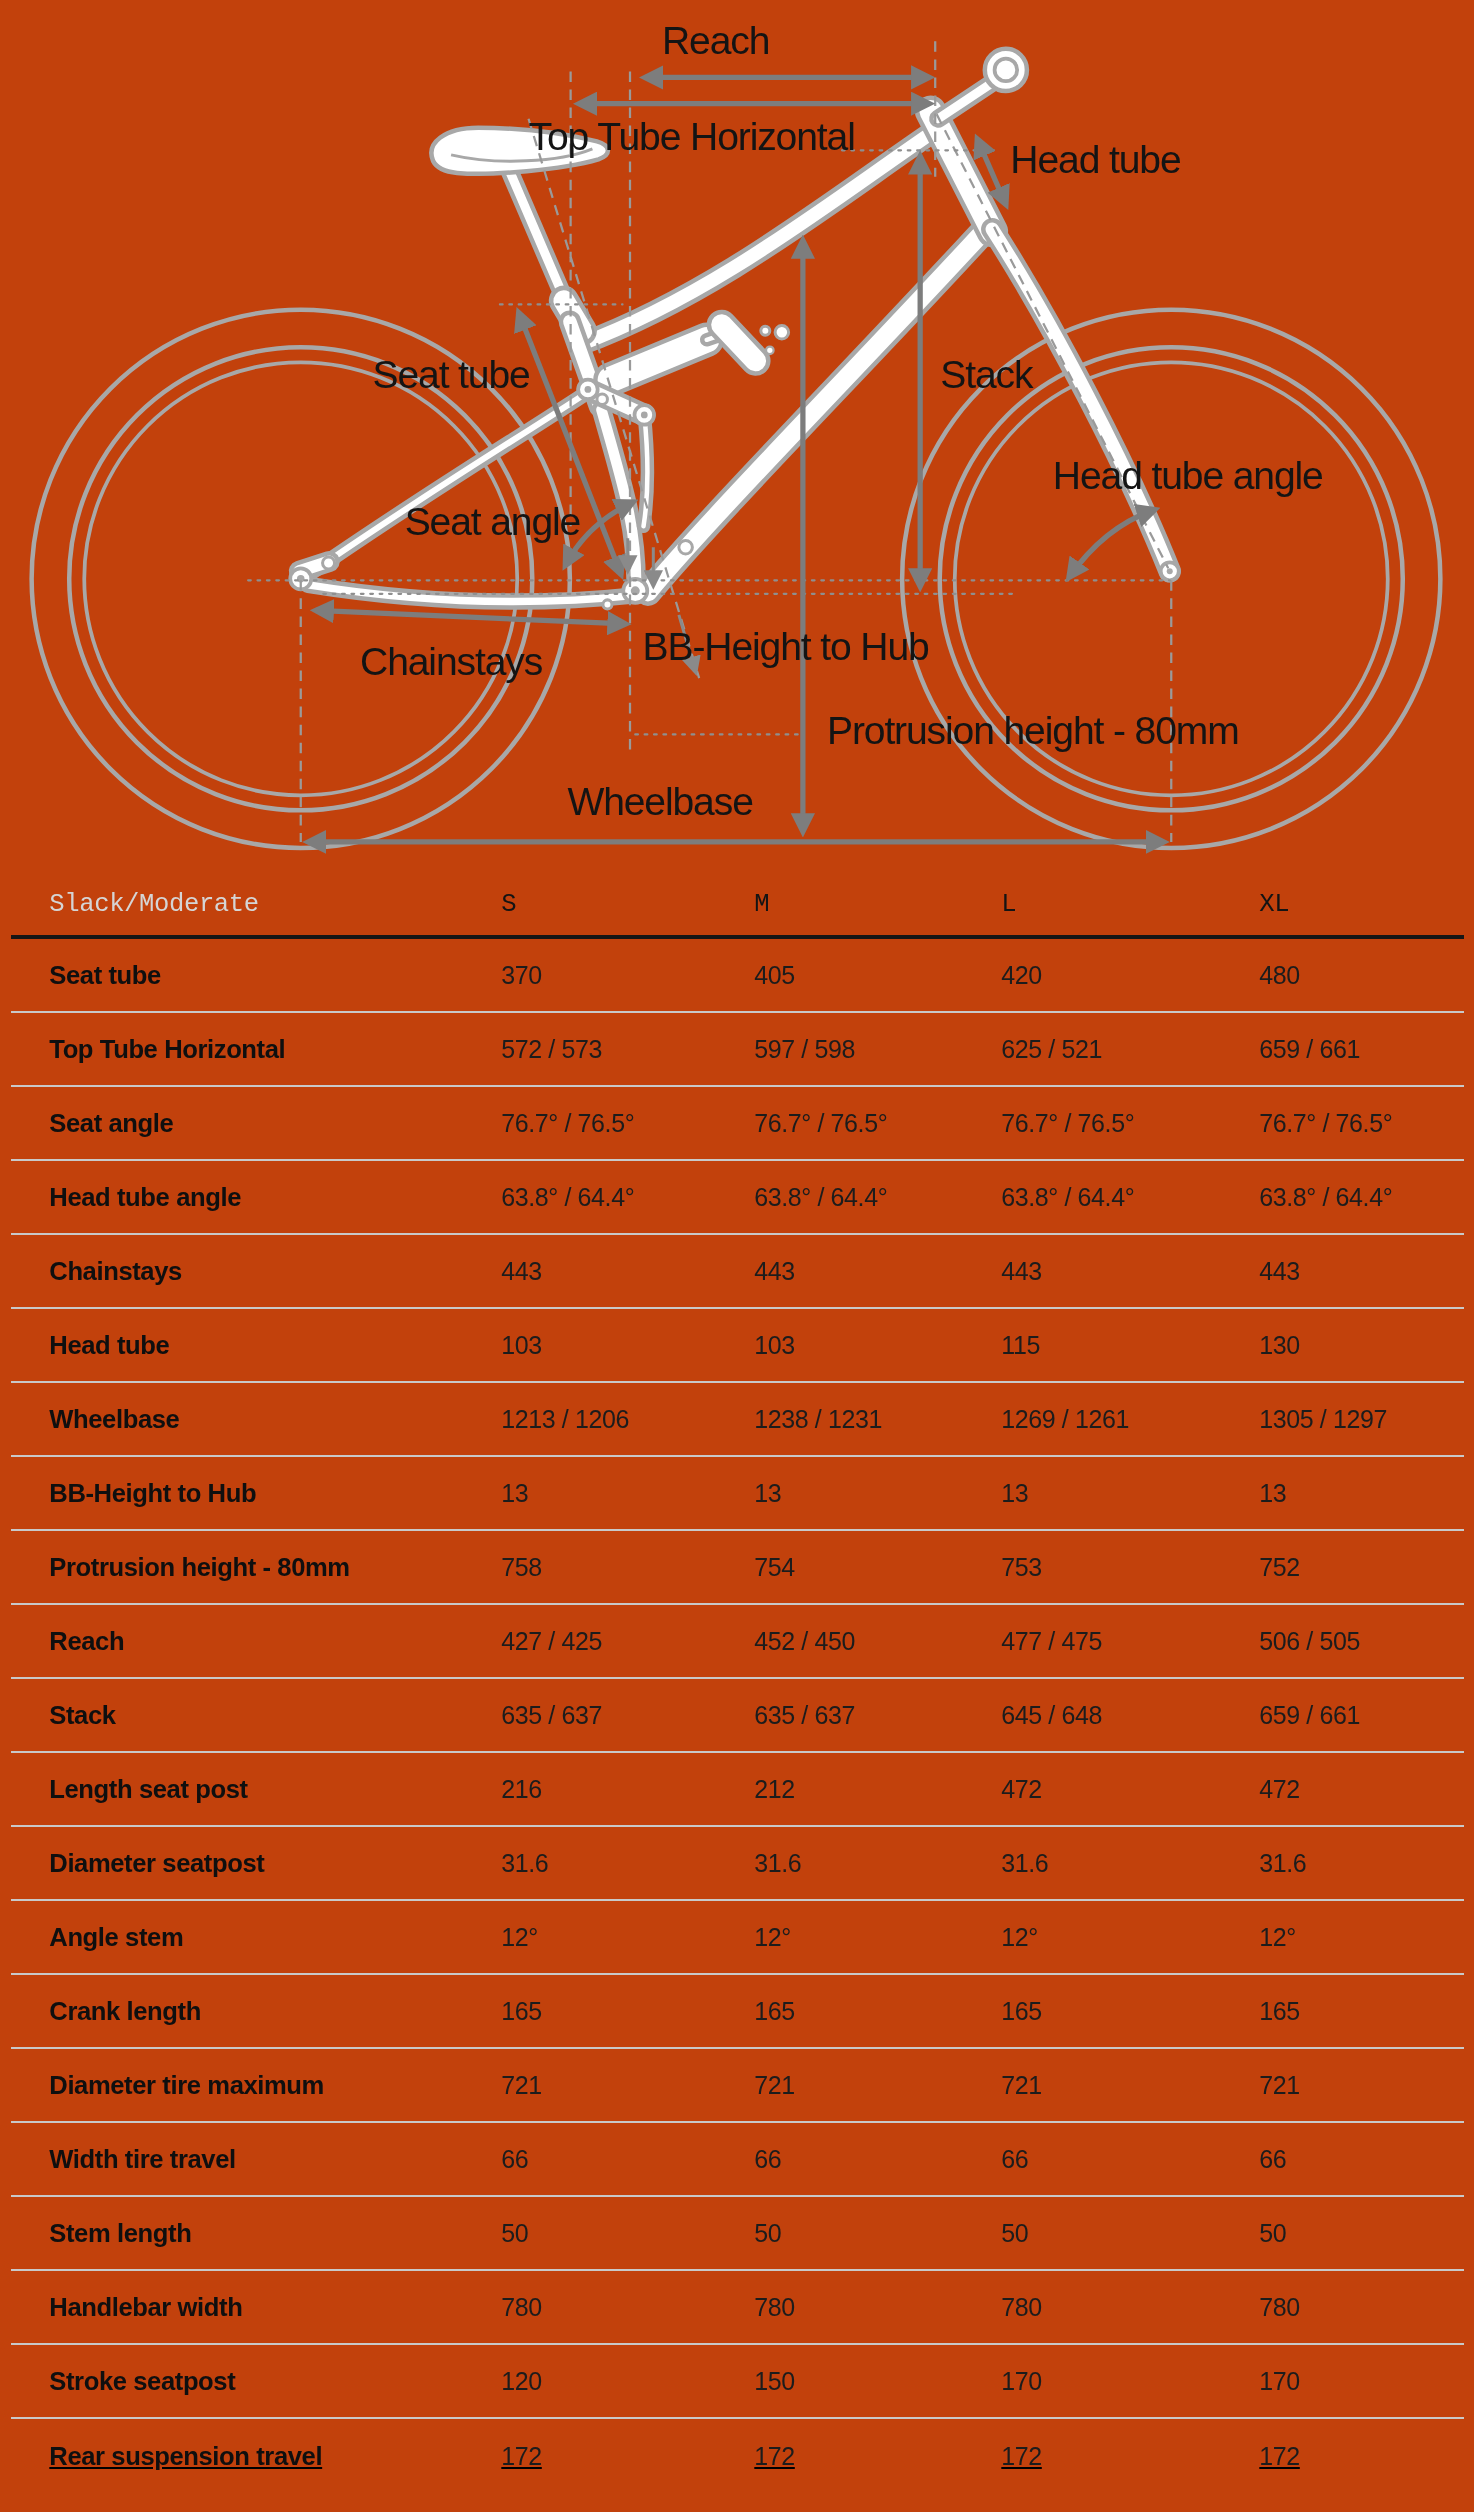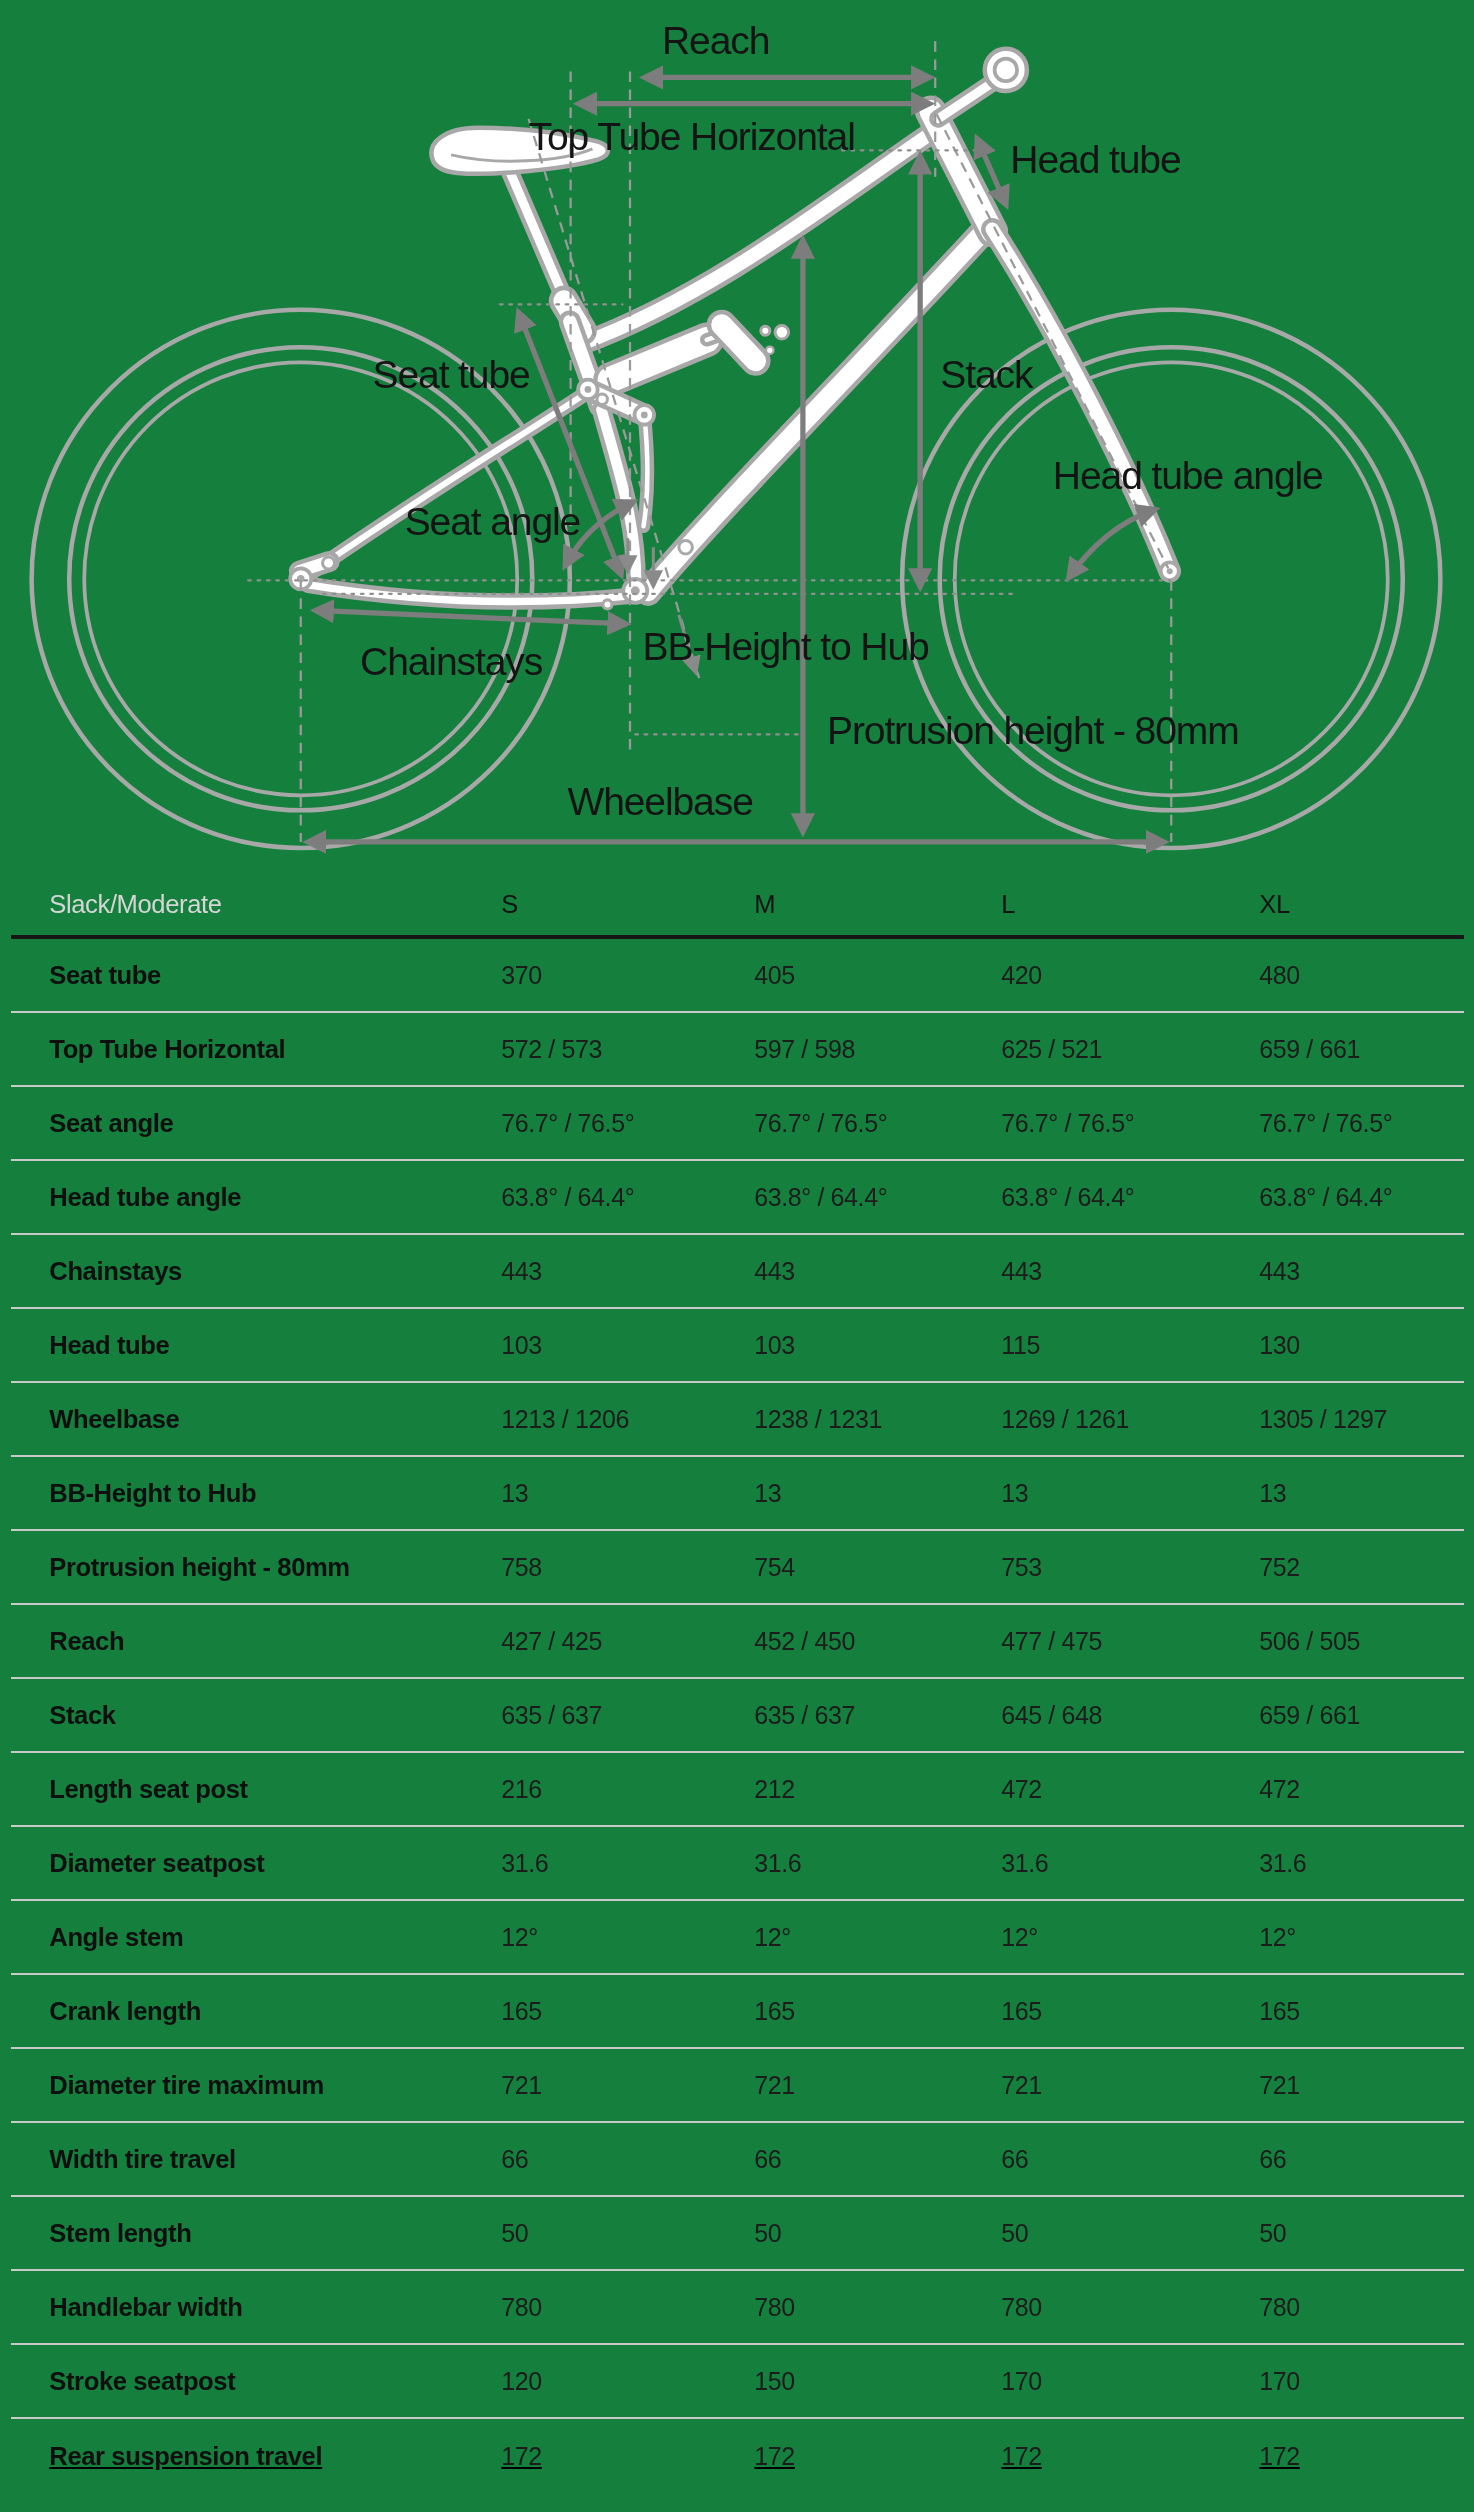--- a/index.html
+++ b/index.html
@@ -1,37 +1,37 @@
 <!DOCTYPE html>
 <html style="font-size:12px"><head>
 <meta charset="utf-8">
 <style>
   html,body{margin:0;padding:0;background:#ffffff;}
-  .page{position:relative;width:1475px;height:2512px;background:#15803d;overflow:hidden;
+  .page{position:relative;width:1475px;height:2512px;background:#c2410c;overflow:hidden;
         font-family:"Liberation Sans","DejaVu Sans",sans-serif;}
   
   .diagram{position:absolute;top:0;left:0;}
   .w{stroke:#a8a8a8;fill:none;}
   .tube{stroke:#a8a8a8;fill:none;stroke-linecap:round;stroke-linejoin:round;}
   .core{stroke:#ffffff;fill:none;stroke-linecap:round;stroke-linejoin:round;}
   .ring{stroke:#a8a8a8;fill:#ffffff;}
   .dot{fill:#a8a8a8;stroke:none;}
   .guide-d{stroke:#9a9a9a;stroke-width:3;fill:none;stroke-dasharray:14 10;}
   .guide-t{stroke:#8f8f8f;stroke-width:3;fill:none;stroke-dasharray:3.5 9;stroke-linecap:round;}
   .arr{stroke:#7d7d7d;stroke-width:7;fill:none;}
   .arr-thin{stroke:#8a8a8a;stroke-width:4;fill:none;}
   .saddle{fill:#ffffff;stroke:#a8a8a8;stroke-width:6;stroke-linejoin:round;}
   .dlabel{font-family:"Liberation Sans","DejaVu Sans",sans-serif;font-size:52px;
           letter-spacing:-1.5px;fill:#141414;}
   
   .spec-table{position:absolute;top:873px;left:11.3px;right:11.3px;}
   .thead,.trow{display:grid;grid-template-columns:452px 253px 247px 258px 1fr;
                padding-left:38px;align-items:center;box-sizing:border-box;}
   .thead{height:66px;border-bottom:4.5px solid #161616;}
-  .thead .hcell{font-size:25.6px;letter-spacing:-0.4px;color:#141414;}
+  .thead .hcell{font-size:25.6px;letter-spacing:-0.4px;color:#141414;font-family:Liberation Mono, monospace;}
   .thead .muted{color:#d5d5d5;}
   .trow{height:74px;border-bottom:2.3px solid #c9c9c9;}
   .trow:last-child{border-bottom:none;text-decoration:underline;}
   .trow .label{font-size:25.6px;font-weight:700;letter-spacing:-0.4px;color:#0f0f0f;}
   .trow .val{font-size:25px;letter-spacing:-0.4px;color:#1c1c1c;}
 </style>
 </head>
 <body>
 
 <div class="page">

